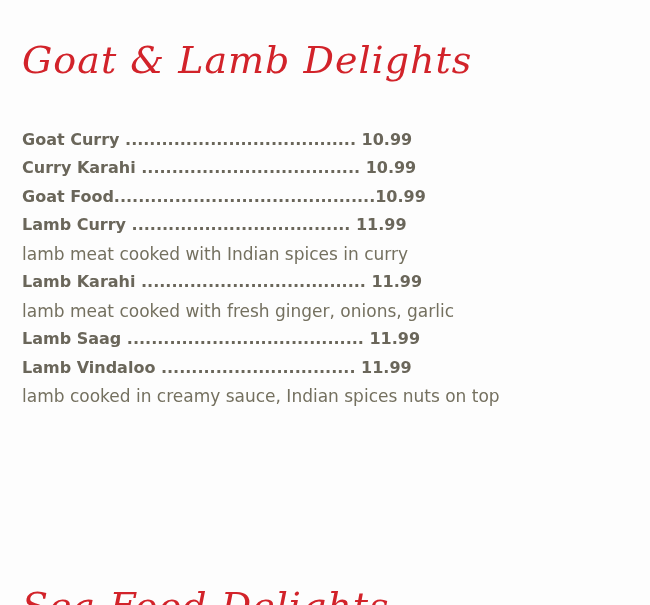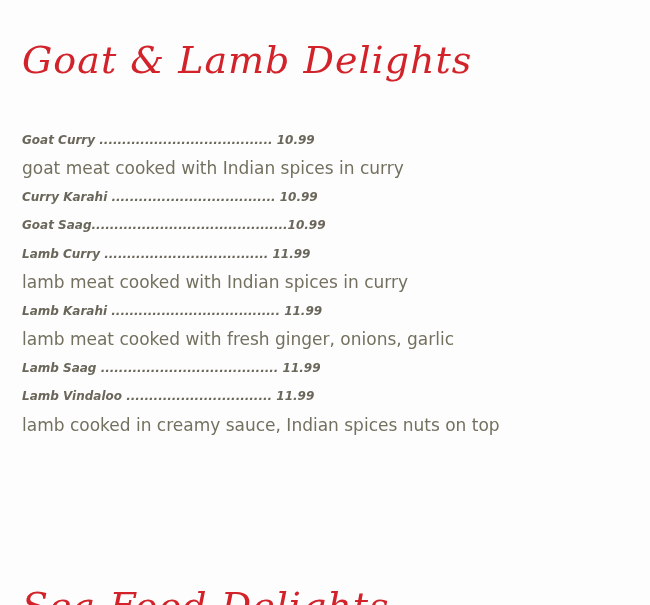--- a/index.html
+++ b/index.html
@@ -30,24 +30,23 @@
     color: #d2232a;
     letter-spacing: 1px;
     white-space: nowrap;
   }
   .menu-list {
     margin: 42px 0 0 22px;
     line-height: 28.5px;
     white-space: nowrap;
   }
   .item-line {
-    font-size: 12px;
+    font-size: 16px;
     font-weight: bold;
     color: #6a665a;
-    font-style: italic;
   }
   .item-name, .dots, .price {
     display: inline;
   }
   .item-desc {
     font-size: 17px;
     font-weight: normal;
     color: #74705f;
   }
   .next-title {
@@ -58,23 +57,22 @@
   }
 </style>
 </head>
 <body>
 
 <div class="page">
   <h1 class="section-title">Goat &amp; Lamb Delights</h1>
 
   <div class="menu-list" id="menu-list">
       <div class="item-line"><span class="item-name">Goat Curry</span><span class="dots"> ...................................... </span><span class="price">10.99</span></div>
-      <div class="item-desc">goat meat cooked with Indian spices in curry</div>
       <div class="item-line"><span class="item-name">Curry Karahi</span><span class="dots"> .................................... </span><span class="price">10.99</span></div>
-      <div class="item-line"><span class="item-name">Goat Saag</span><span class="dots">...........................................</span><span class="price">10.99</span></div>
+      <div class="item-line"><span class="item-name">Goat Food</span><span class="dots">...........................................</span><span class="price">10.99</span></div>
       <div class="item-line"><span class="item-name">Lamb Curry</span><span class="dots"> .................................... </span><span class="price">11.99</span></div>
       <div class="item-desc">lamb meat cooked with Indian spices in curry</div>
       <div class="item-line"><span class="item-name">Lamb Karahi</span><span class="dots"> ..................................... </span><span class="price">11.99</span></div>
       <div class="item-desc">lamb meat cooked with fresh ginger, onions, garlic</div>
       <div class="item-line"><span class="item-name">Lamb Saag</span><span class="dots"> ....................................... </span><span class="price">11.99</span></div>
       <div class="item-line"><span class="item-name">Lamb Vindaloo</span><span class="dots"> ................................ </span><span class="price">11.99</span></div>
       <div class="item-desc">lamb cooked in creamy sauce, Indian spices nuts on top</div>
     </div>
 
   <h1 class="section-title next-title">Sea Food Delights</h1>

